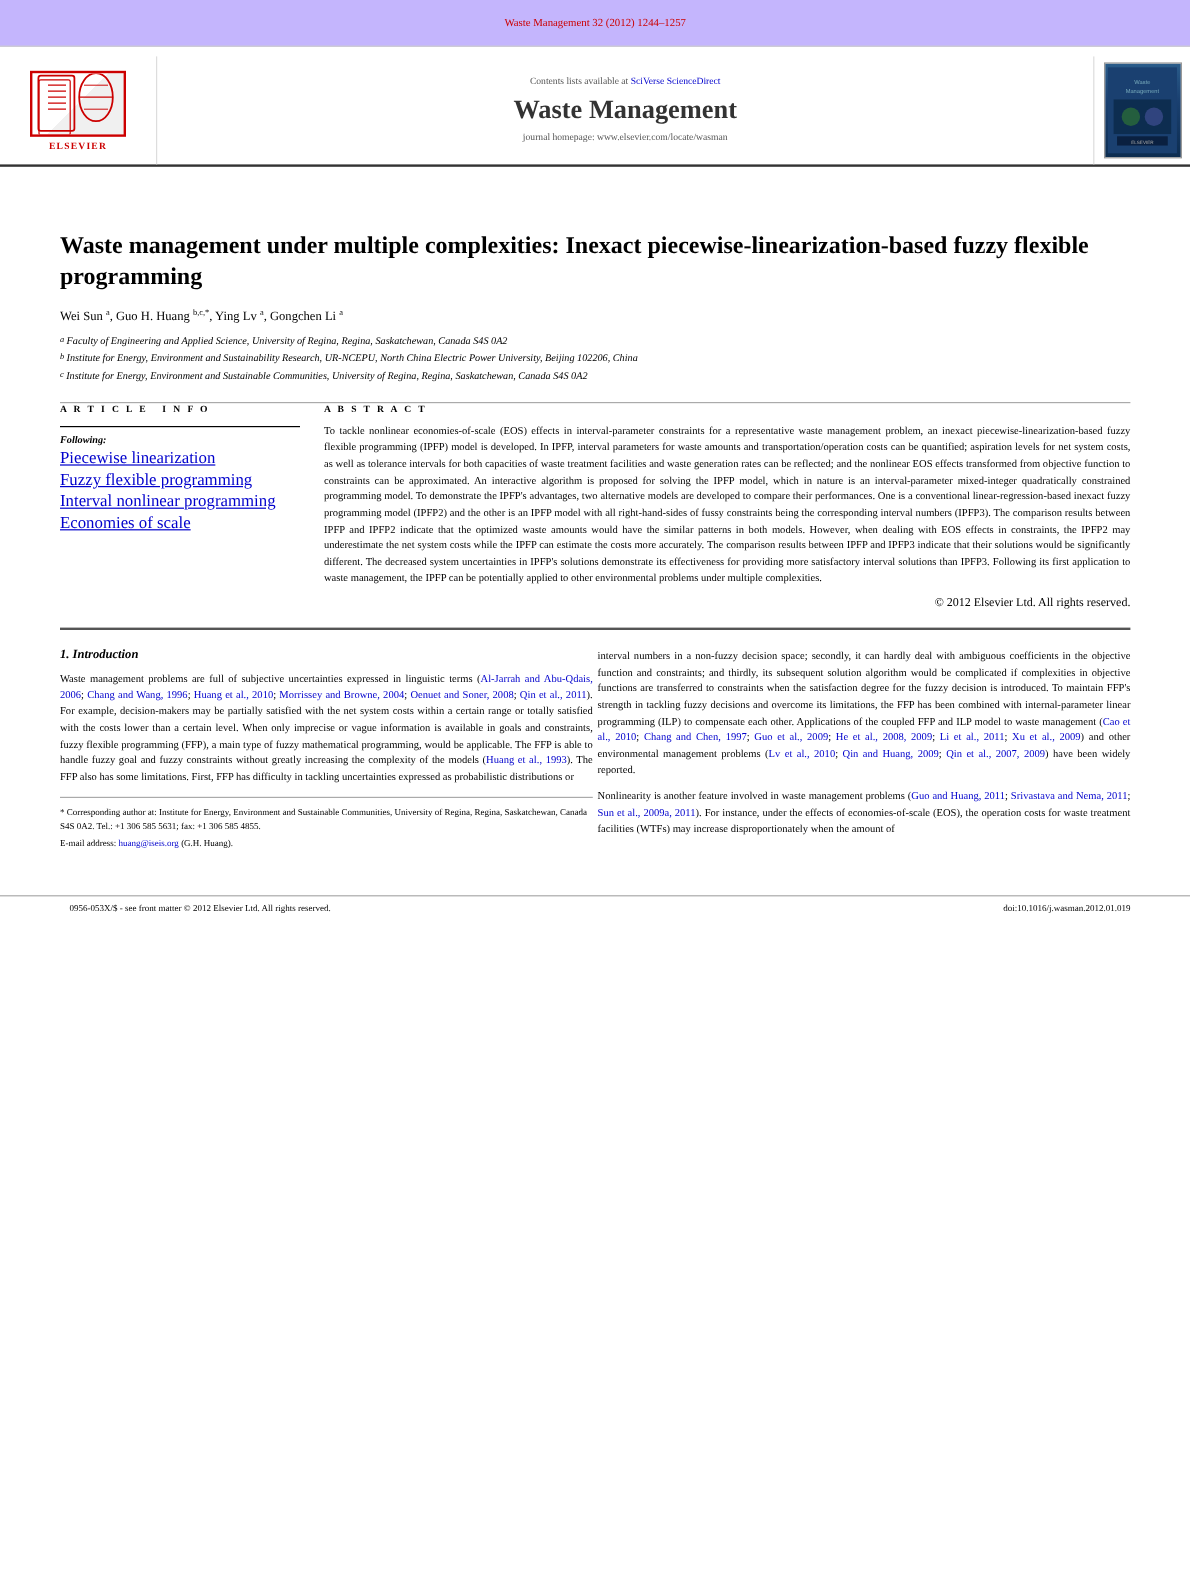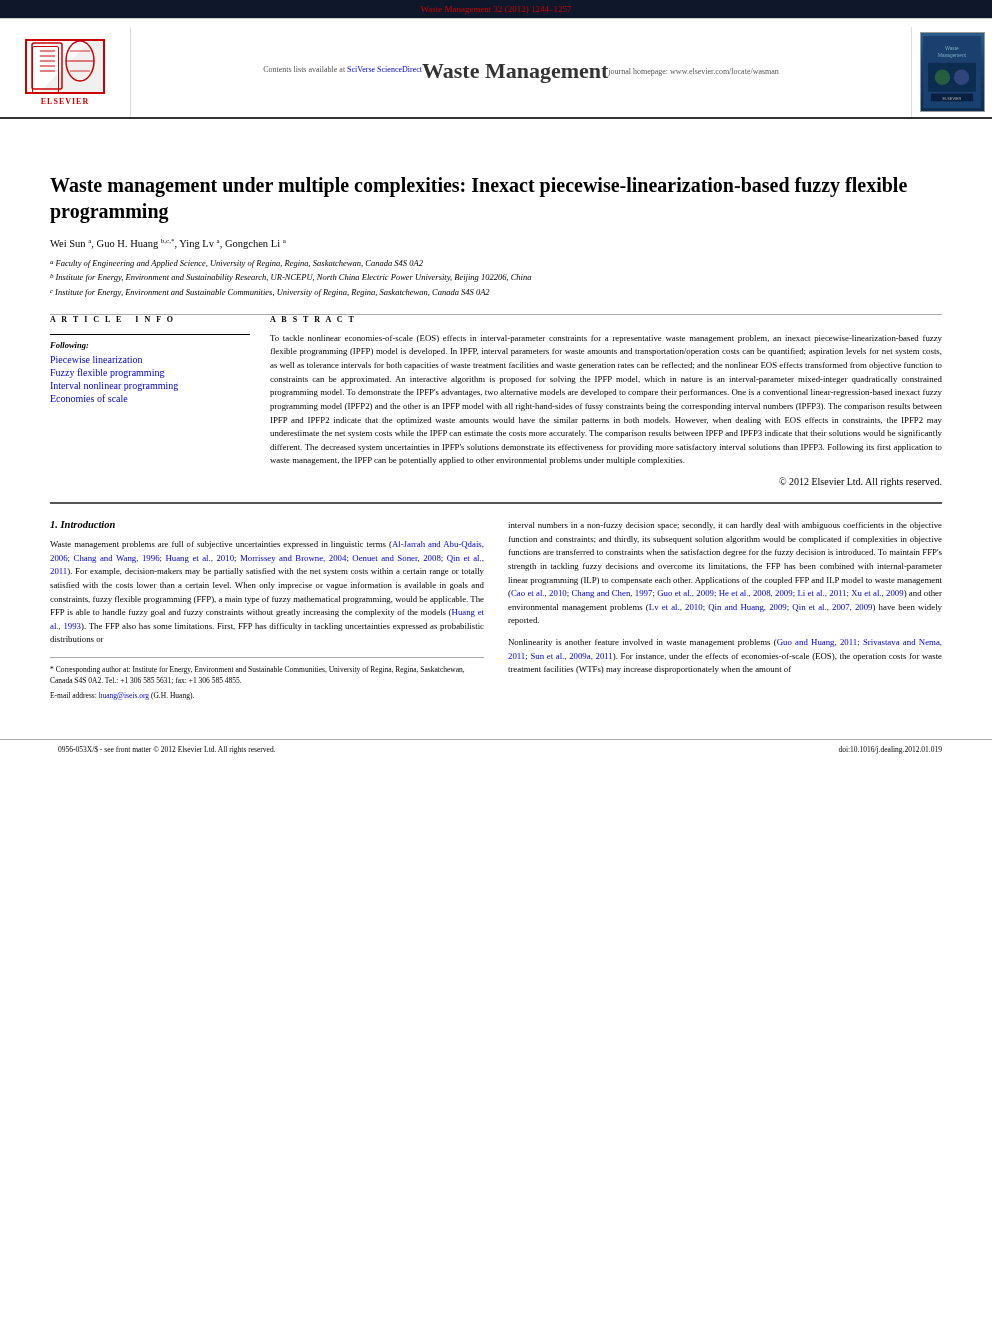--- a/index.html
+++ b/index.html
@@ -7,24 +7,24 @@
       background: #fff;
       font-family: "Times New Roman", Times, serif;
       font-size: 10px;
       color: #000;
       width: 992px;
       min-height: 1323px;
     }
 
     
     .journal-top-bar {
-      background: #0f172a;
+      background: #c4b5fd;
       border-bottom: 1px solid #ccc;
       text-align: center;
-      padding: 4px 0;
+      padding: 14px 0;
       font-size: 9px;
       color: #c00;
     }
 
     
     .journal-header {
       display: flex;
       align-items: stretch;
       border-bottom: 2px solid #333;
       padding: 8px 0 0 0;
@@ -74,21 +74,21 @@
     .elsevier-logo .logo-text {
       font-size: 8px;
       font-weight: bold;
       color: #c00;
       letter-spacing: 1px;
     }
 
     .journal-header-center {
       flex: 1;
       display: flex;
-      flex-direction: row;
+      flex-direction: column;
       align-items: center;
       justify-content: center;
       padding: 5px 10px 8px 10px;
       border-left: 1px solid #ddd;
       border-right: 1px solid #ddd;
     }
 
     .sciverse-text {
       font-size: 8px;
       color: #555;
@@ -238,43 +238,44 @@
     }
 
     .keywords-label {
       font-style: italic;
       font-weight: bold;
       font-size: 8.5px;
       margin-bottom: 4px;
     }
 
     .keyword-item {
-      font-size: 10px;
+      font-size: 14px;
       color: #0000cc;
       margin-bottom: 2px;
+      text-decoration: underline;
     }
 
     .abstract-text {
       font-size: 8.8px;
       line-height: 1.55;
       text-align: justify;
       color: #000;
     }
 
     .copyright-line {
       font-size: 10px;
       text-align: right;
       margin-top: 8px;
       color: #000;
     }
 
     
     .body-two-col {
       display: flex;
-      gap: 24px;
+      gap: 4px;
       margin-top: 10px;
       border-top: 2px solid #555;
       padding-top: 15px;
     }
 
     .body-left-col {
       flex: 1;
     }
 
     .body-right-col {
@@ -466,14 +467,14 @@
         Nonlinearity is another feature involved in waste management problems (<span class="inline-ref">Guo and Huang, 2011</span>; <span class="inline-ref">Srivastava and Nema, 2011</span>; <span class="inline-ref">Sun et al., 2009a, 2011</span>). For instance, under the effects of economies-of-scale (EOS), the operation costs for waste treatment facilities (WTFs) may increase disproportionately when the amount of
       </div>
     </div>
 
   </div>
 
 </div>
 
 <div class="page-footer">
   <div class="footer-issn">0956-053X/$ - see front matter © 2012 Elsevier Ltd. All rights reserved.</div>
-  <div class="footer-doi">doi:10.1016/j.dealing.2012.01.019</div>
+  <div class="footer-doi">doi:10.1016/j.wasman.2012.01.019</div>
 </div>
 
 </body></html>

